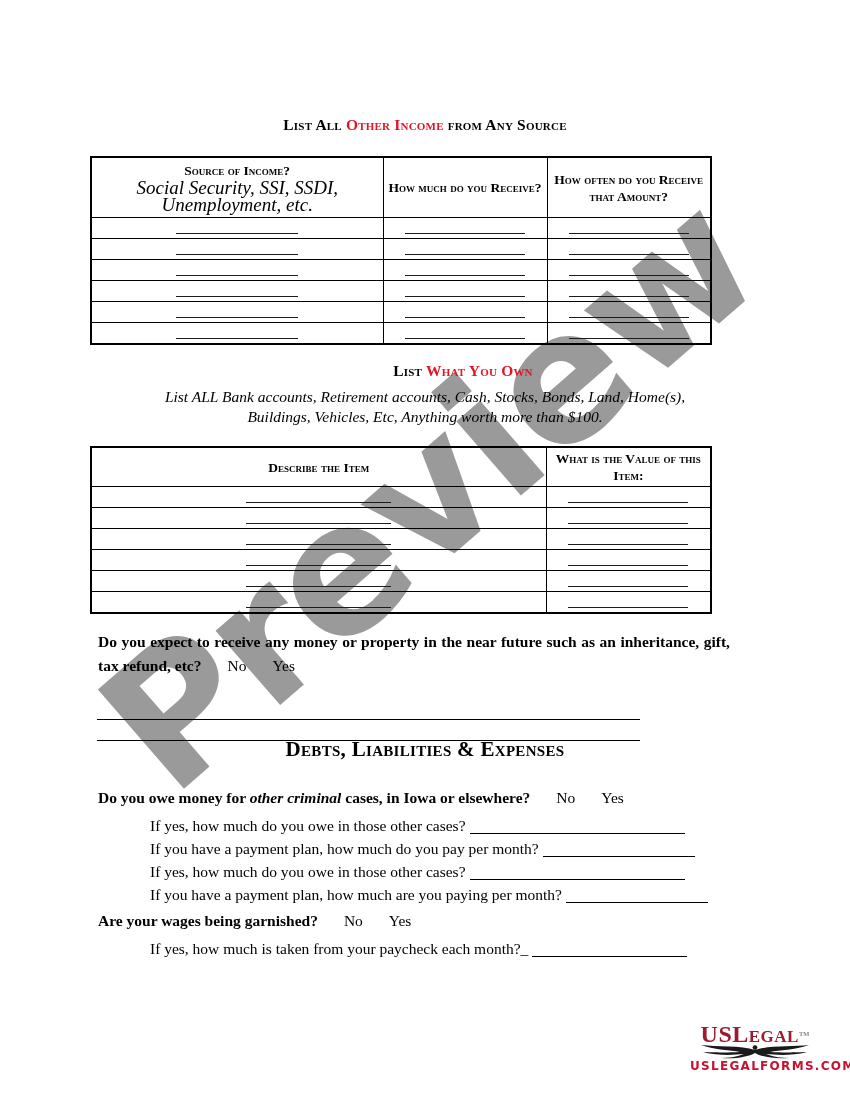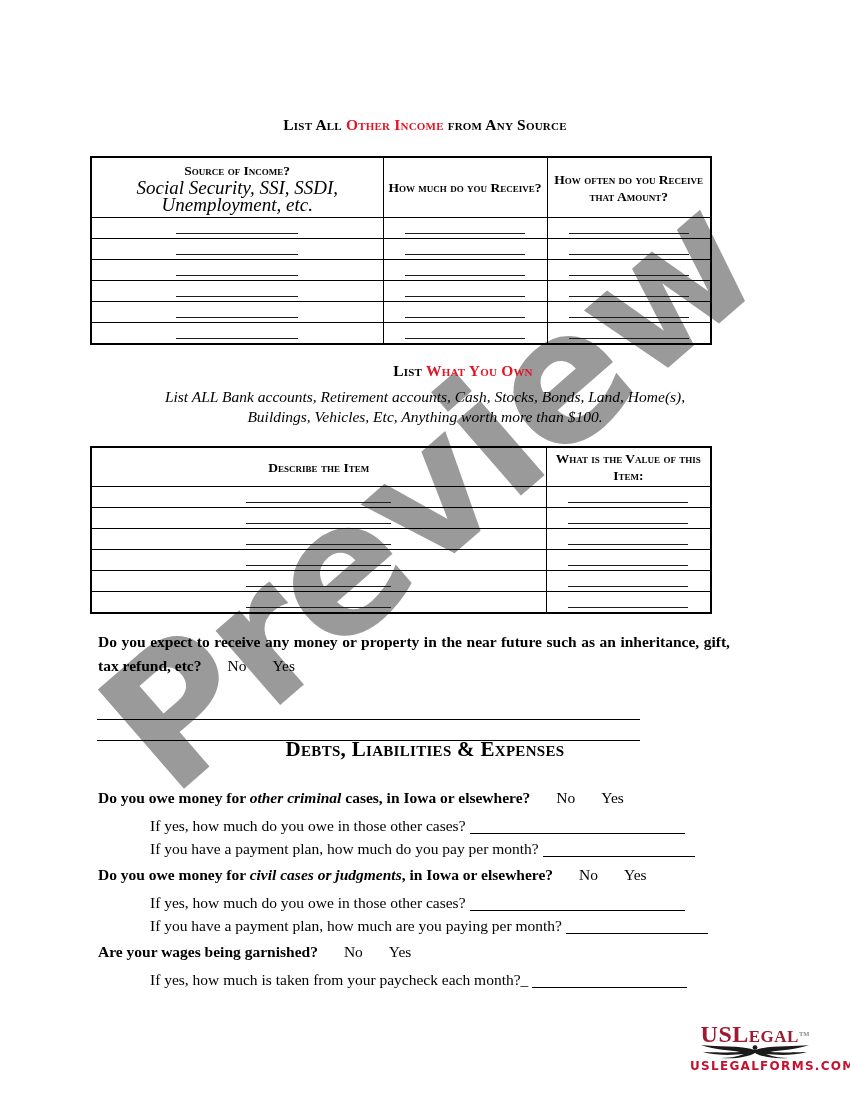--- a/index.html
+++ b/index.html
@@ -262,21 +262,20 @@
   <div class="fill-line fl-1"></div>
   <div class="fill-line fl-2"></div>
 
   <div class="debts-heading">Debts, Liabilities &amp; Expenses</div>
 
   <div class="debts">
     <div class="q"><span>Do you owe money for </span><span class="it">other criminal</span><span> cases, in Iowa or elsewhere?</span><span class="opt">No</span><span class="opt">Yes</span></div>
     <div class="sub"><span>If yes, how much do you owe in those other cases?</span><span class="bl-inline bl-215"></span></div>
     <div class="sub"><span>If you have a payment plan, how much do you pay per month?</span><span class="bl-inline bl-152"></span></div>
 
-    <div class="q"><span>Do you owe money for </span><span class="it">civil cases or judgments</span><span>, in Iowa or elsewhere?</span><span class="opt">No</span><span class="opt">Yes</span></div>
     <div class="sub"><span>If yes, how much do you owe in those other cases?</span><span class="bl-inline bl-215"></span></div>
     <div class="sub"><span>If you have a payment plan, how much are you paying per month?</span><span class="bl-inline bl-142"></span></div>
 
     <div class="q"><span>Are your wages being garnished?</span><span class="opt">No</span><span class="opt">Yes</span></div>
     <div class="sub"><span>If yes, how much is taken from your paycheck each month?_</span><span class="bl-inline bl-155"></span></div>
   </div>
 
   <div class="logo">
     <div class="logo-name" style="color: rgb(156, 27, 48);"><span>USLegal</span><span class="logo-tm">TM</span></div>
     <svg class="logo-eagle" width="112" height="15" viewBox="0 0 112 15">

